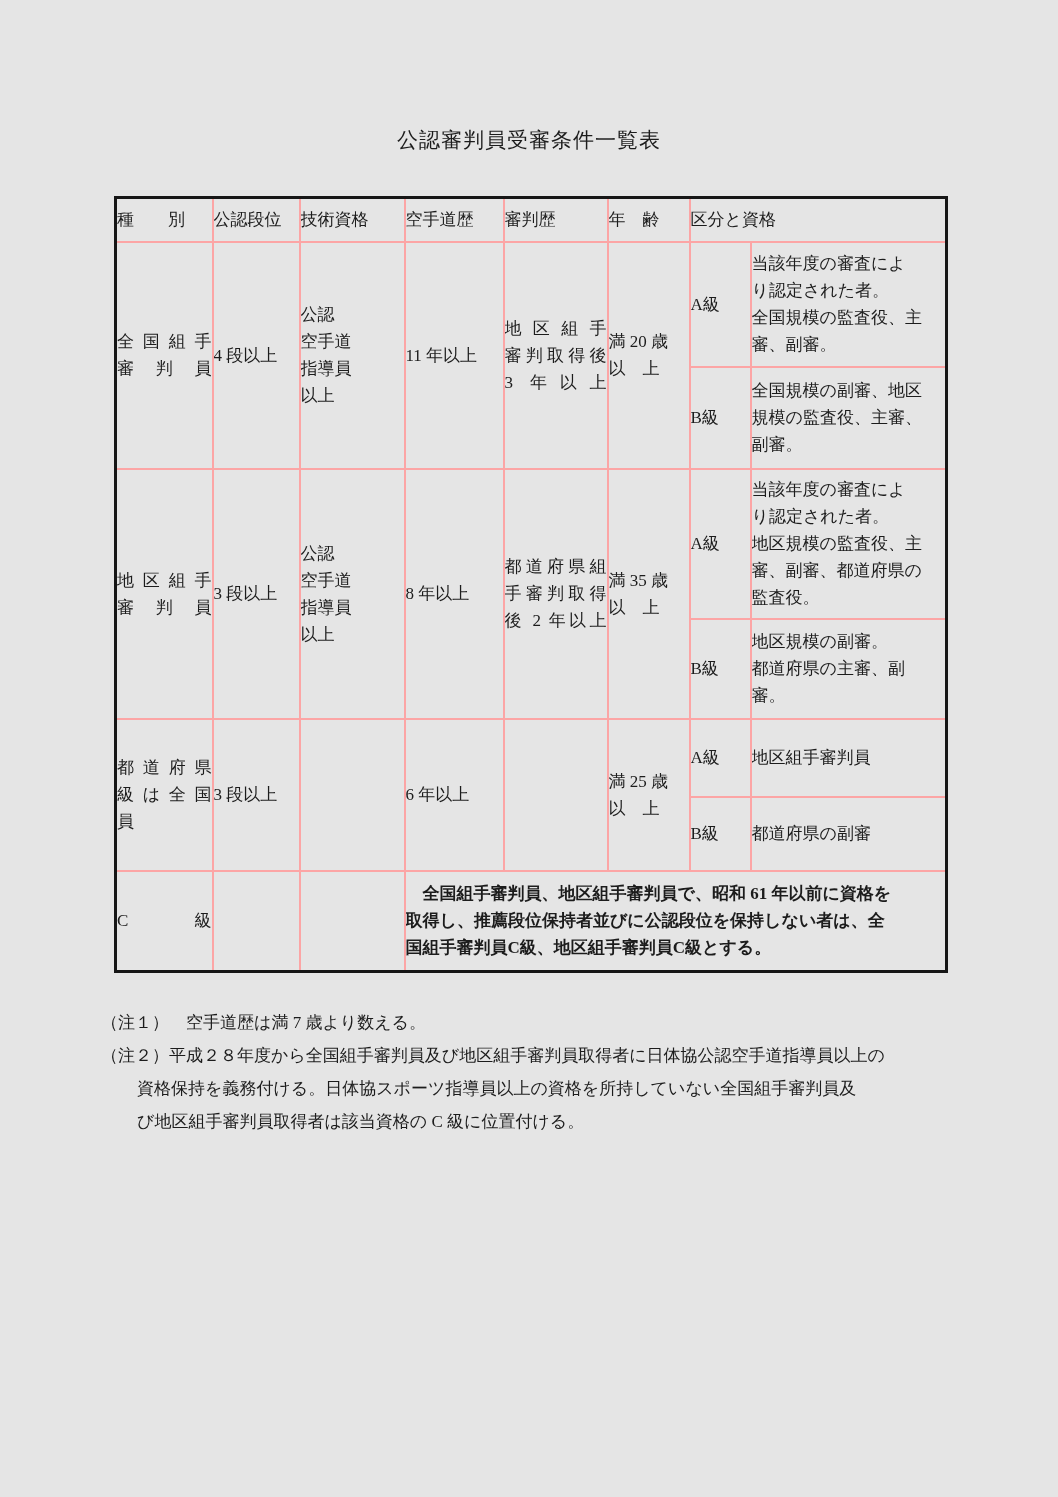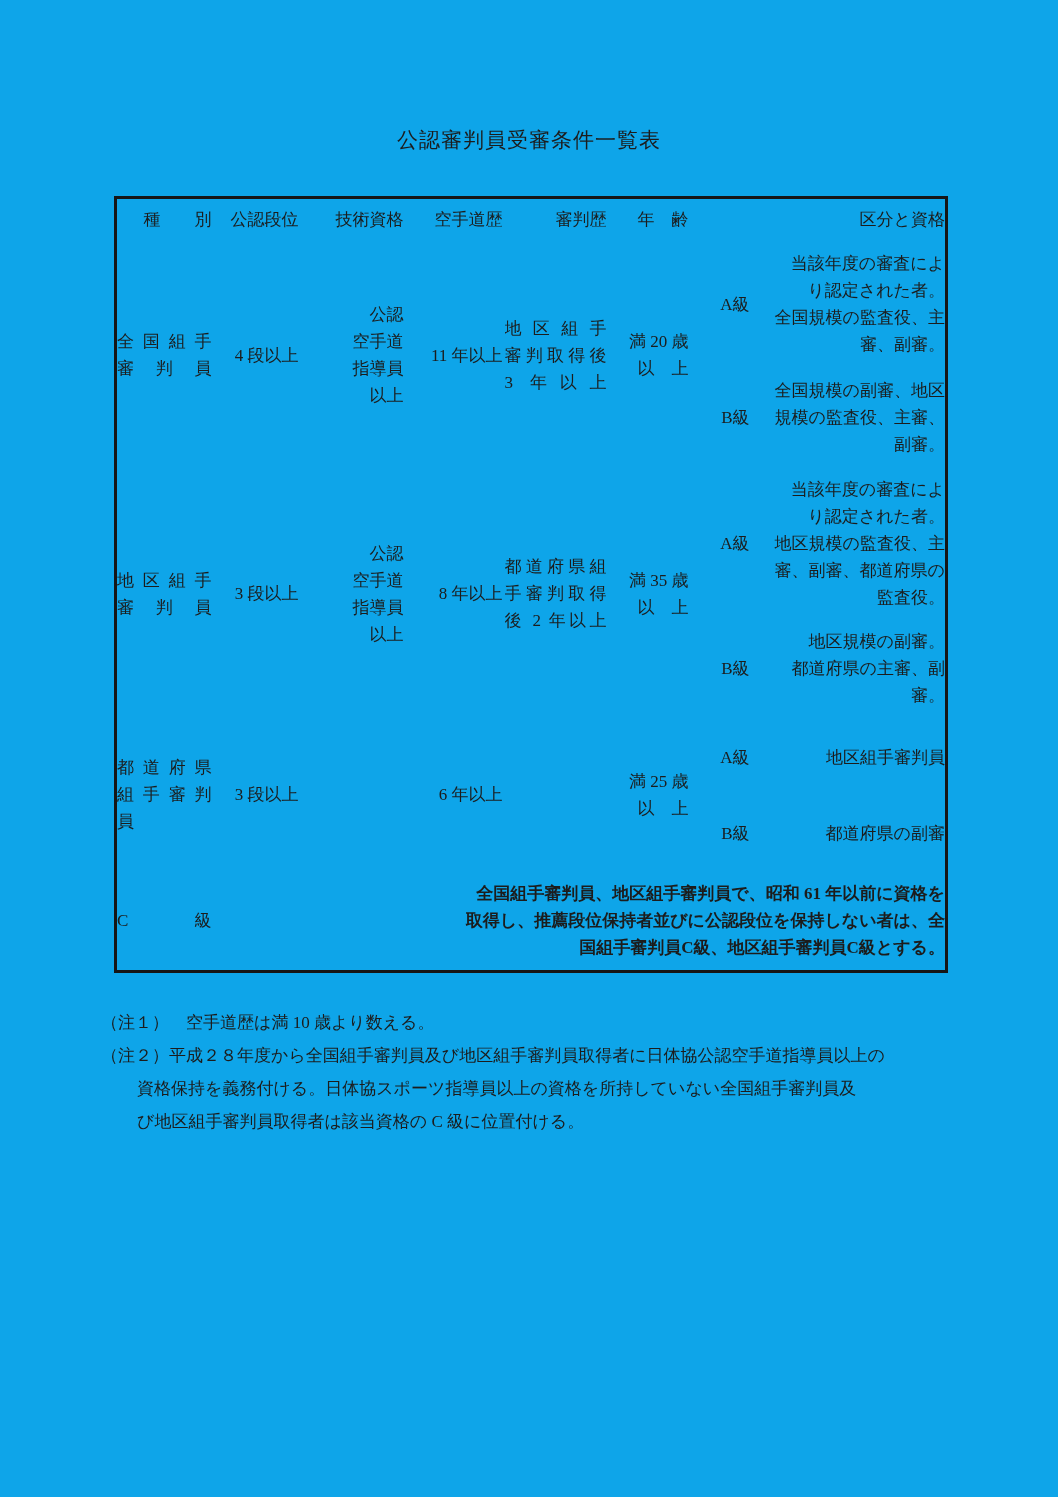--- a/index.html
+++ b/index.html
@@ -1,45 +1,45 @@
 <!DOCTYPE html>
 <html><head>
 <meta charset="utf-8">
 <style>
   html,body{margin:0;padding:0;background:#ffffff;}
   .page{
     position:relative;
     width:1058px;height:1497px;
-    background:#0ea5e9;
+    background:#e5e5e5;
     color:#1c1c1c;
     font-family:"Liberation Serif","DejaVu Serif",serif;
     overflow:hidden;
   }
   .doc-title{
     position:absolute;
     top:126px;left:0;width:100%;
     text-align:center;
     font-size:21px;
     letter-spacing:1px;
     white-space:pre-line;
   }
   table.main{
     position:absolute;
     left:114px;top:196px;
     border-collapse:collapse;
     table-layout:fixed;
     border:3px solid #161616;
   }
   table.main td{
-    border:2px solid #0ea5e9;
+    border:2px solid #fca5a5;
     vertical-align:middle;
     font-size:17px;
     line-height:27px;
     padding:0;
-    text-align:right;
+    text-align:left;
     white-space:pre-line;
     overflow:hidden;
   }
   td.head{font-size:17px;}
   td.type-cell{
     text-align:justify;
     text-align-last:justify;
     padding:0 13px;
   }
   td.judge-cell{
@@ -151,21 +151,21 @@
     </tr>
     <tr style="height:100px">
       <td>B級</td>
       <td class="desc-cell">地区規模の副審。
 都道府県の主審、副
 審。</td>
     </tr>
 
     <tr style="height:78px">
       <td rowspan="2" class="type-cell">都道府県
-組手審判
+級は全国
 員</td>
       <td rowspan="2">3 段以上</td>
       <td rowspan="2"></td>
       <td rowspan="2">6 年以上</td>
       <td rowspan="2" class="judge-cell"></td>
       <td rowspan="2">満 25 歳
 以　上</td>
       <td>A級</td>
       <td class="desc-cell">地区組手審判員</td>
     </tr>
@@ -179,19 +179,19 @@
       <td></td>
       <td></td>
       <td colspan="5" class="c-desc-cell">　全国組手審判員、地区組手審判員で、昭和 61 年以前に資格を
 取得し、推薦段位保持者並びに公認段位を保持しない者は、全
 国組手審判員C級、地区組手審判員C級とする。</td>
     </tr>
   </tbody>
     </table>
 
   <div class="notes">
-    <p class="note">（注１）　空手道歴は満 10 歳より数える。</p>
+    <p class="note">（注１）　空手道歴は満 7 歳より数える。</p>
     <p class="note">（注２）平成２８年度から全国組手審判員及び地区組手審判員取得者に日体協公認空手道指導員以上の
 資格保持を義務付ける。日体協スポーツ指導員以上の資格を所持していない全国組手審判員及
 び地区組手審判員取得者は該当資格の C 級に位置付ける。</p>
   </div>
 
 </div>
 
 </body></html>

